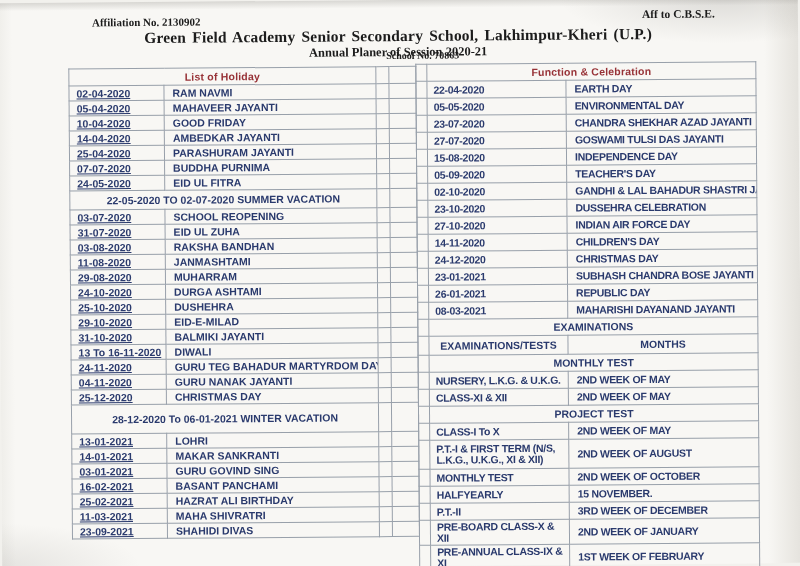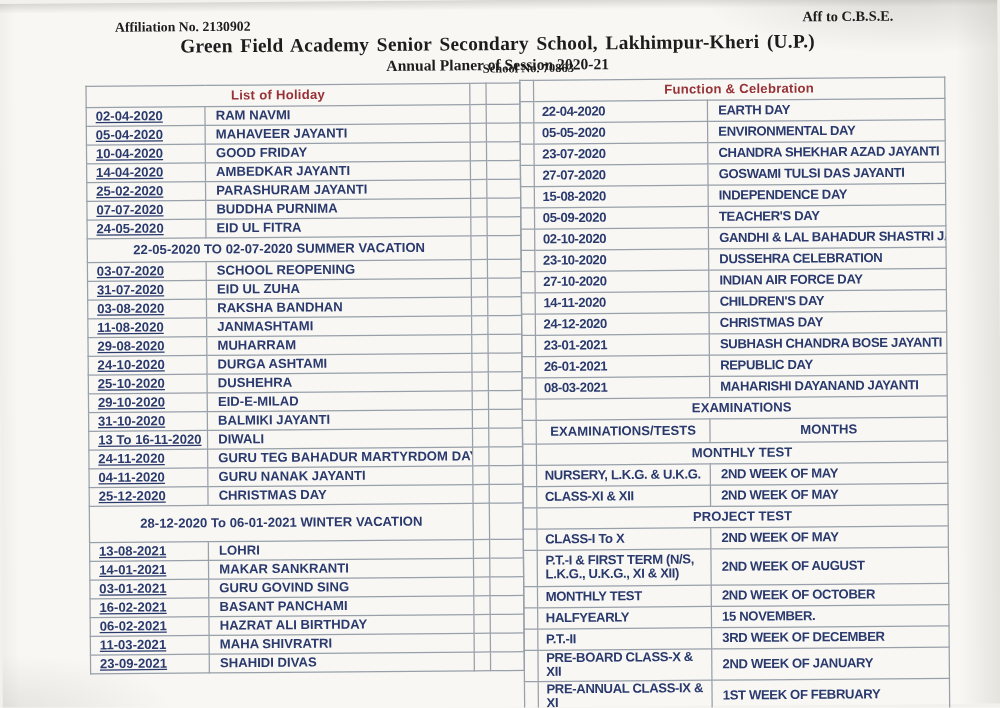--- a/index.html
+++ b/index.html
@@ -110,21 +110,21 @@
           <td class="nc"></td>
           <td class="nc"></td>
         </tr>
         <tr>
           <td class="h-date">14-04-2020</td>
           <td class="h-name">AMBEDKAR JAYANTI</td>
           <td class="nc"></td>
           <td class="nc"></td>
         </tr>
         <tr>
-          <td class="h-date">25-02-2020</td>
+          <td class="h-date">25-04-2020</td>
           <td class="h-name">PARASHURAM JAYANTI</td>
           <td class="nc"></td>
           <td class="nc"></td>
         </tr>
         <tr>
           <td class="h-date">07-07-2020</td>
           <td class="h-name">BUDDHA PURNIMA</td>
           <td class="nc"></td>
           <td class="nc"></td>
         </tr>
@@ -216,21 +216,21 @@
           <td class="h-name">CHRISTMAS DAY</td>
           <td class="nc"></td>
           <td class="nc"></td>
         </tr>
         <tr>
           <td class="span tall" colspan="2">28-12-2020 To 06-01-2021 WINTER VACATION</td>
           <td class="nc"></td>
           <td class="nc"></td>
         </tr>
         <tr>
-          <td class="h-date">13-08-2021</td>
+          <td class="h-date">13-01-2021</td>
           <td class="h-name">LOHRI</td>
           <td class="nc"></td>
           <td class="nc"></td>
         </tr>
         <tr>
           <td class="h-date">14-01-2021</td>
           <td class="h-name">MAKAR SANKRANTI</td>
           <td class="nc"></td>
           <td class="nc"></td>
         </tr>
@@ -240,21 +240,21 @@
           <td class="nc"></td>
           <td class="nc"></td>
         </tr>
         <tr>
           <td class="h-date">16-02-2021</td>
           <td class="h-name">BASANT PANCHAMI</td>
           <td class="nc"></td>
           <td class="nc"></td>
         </tr>
         <tr>
-          <td class="h-date">06-02-2021</td>
+          <td class="h-date">25-02-2021</td>
           <td class="h-name">HAZRAT ALI BIRTHDAY</td>
           <td class="nc"></td>
           <td class="nc"></td>
         </tr>
         <tr>
           <td class="h-date">11-03-2021</td>
           <td class="h-name">MAHA SHIVRATRI</td>
           <td class="nc"></td>
           <td class="nc"></td>
         </tr>

